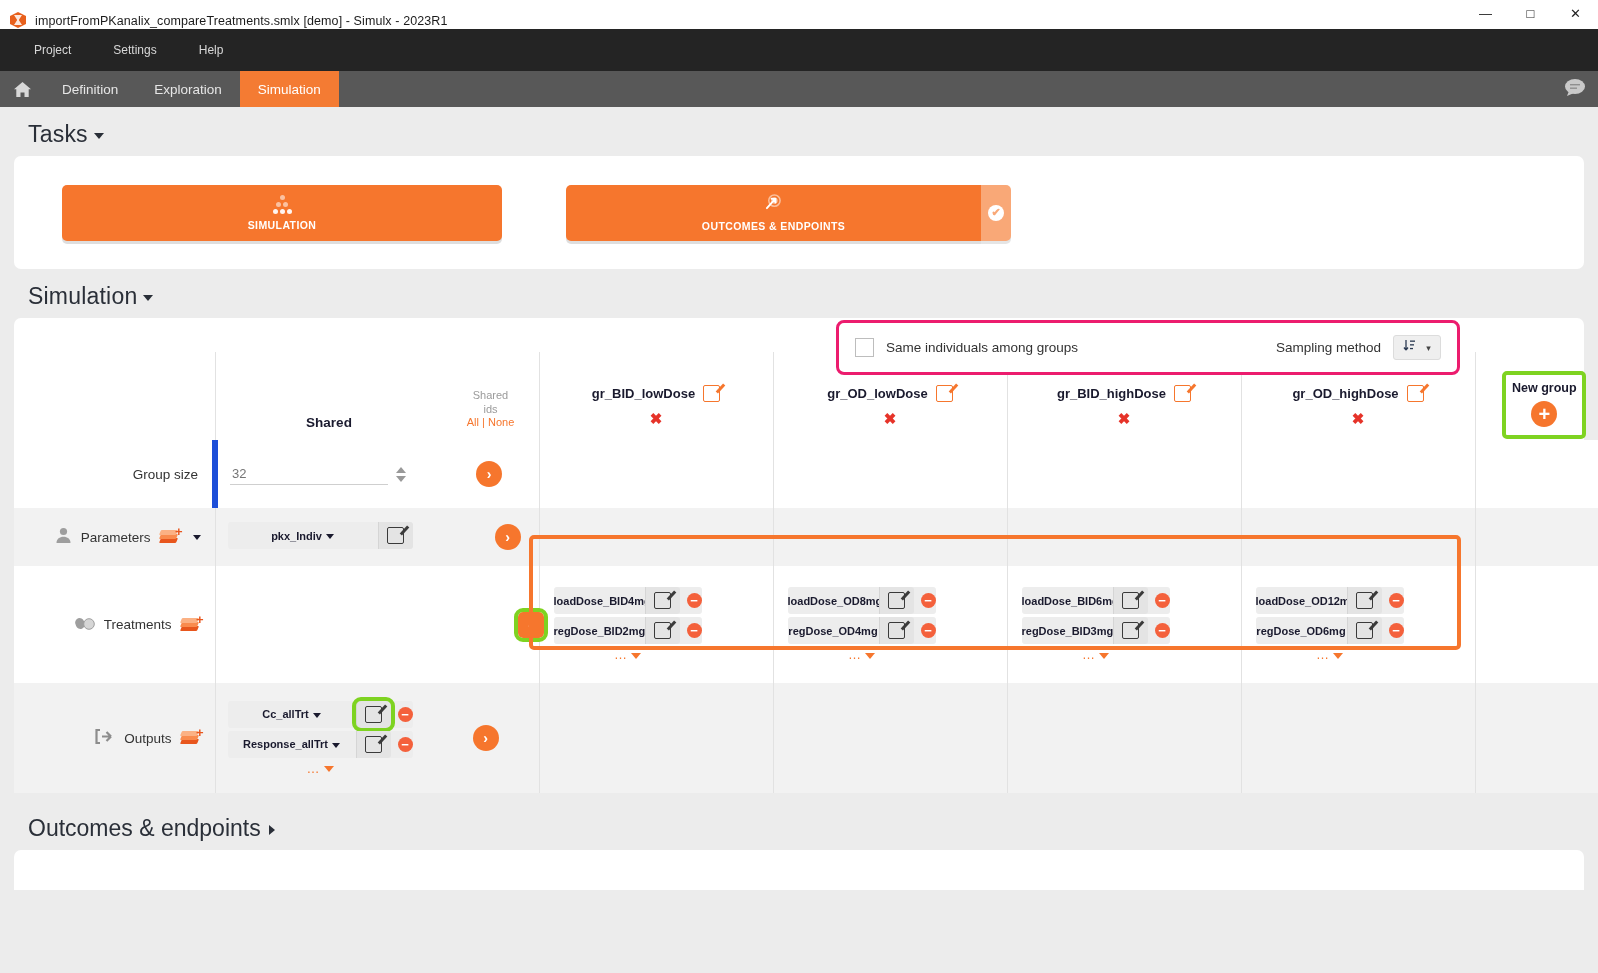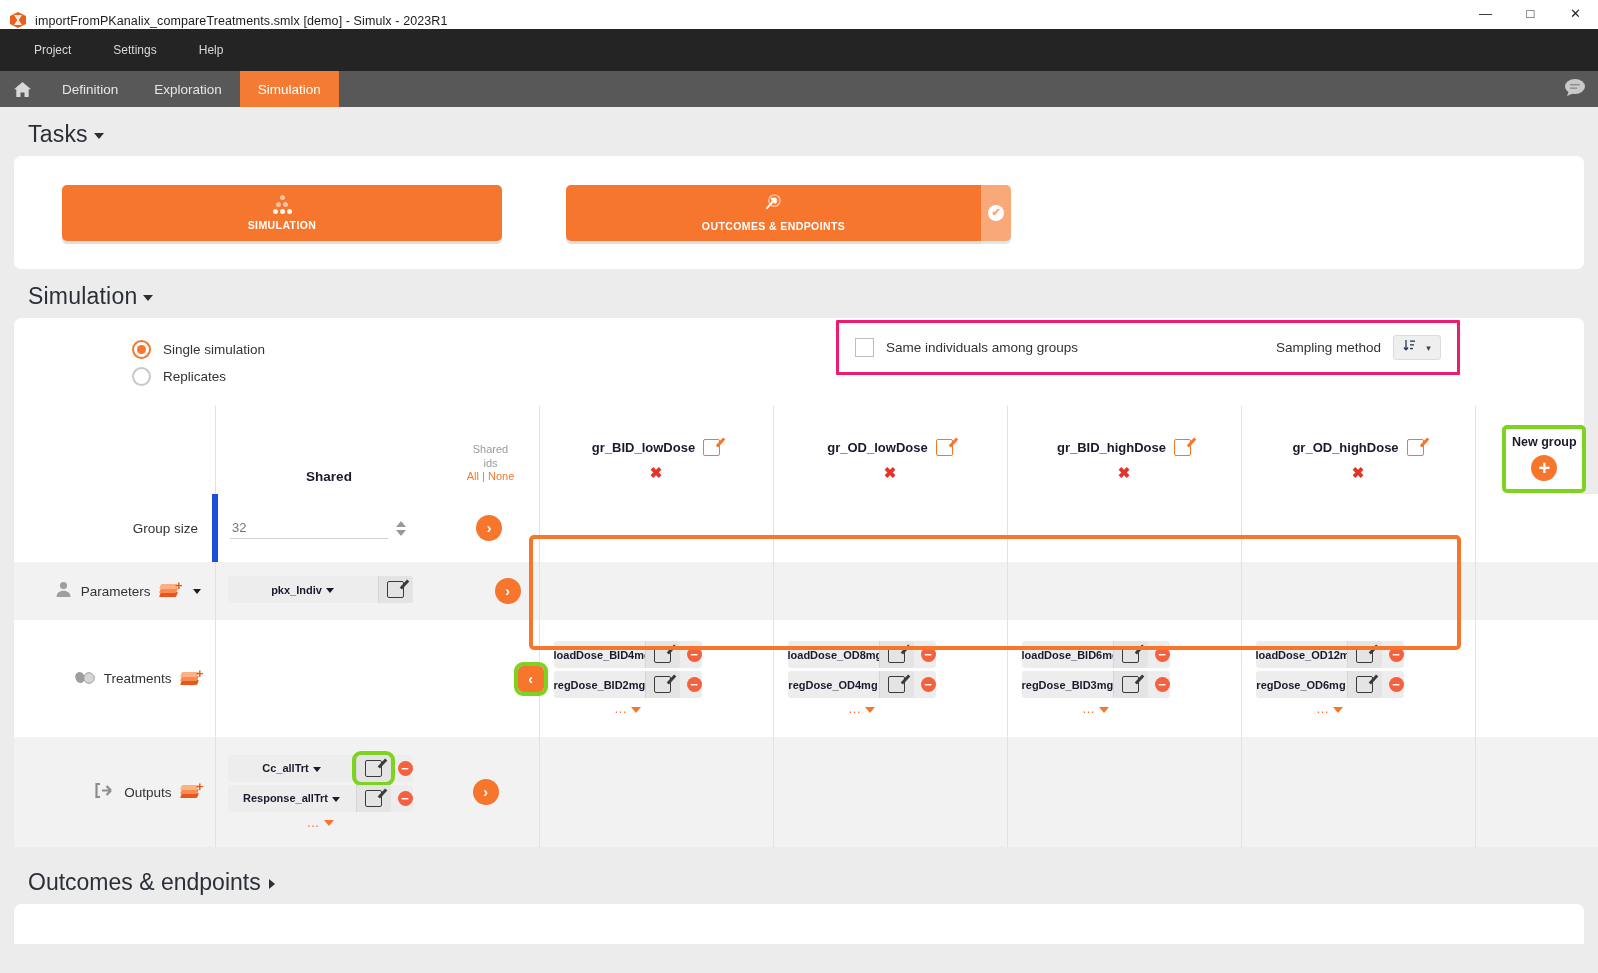--- a/index.html
+++ b/index.html
@@ -123,21 +123,21 @@
     display: flex; align-items: center; justify-content: center; background: #fff;
   }
   .radio.sel { border-color: #f6762d; }
   .radio.sel::after {
     content: ""; width: 9px; height: 9px; border-radius: 50%; background: #f6762d;
   }
   .radio-label { font-size: 13.5px; color: #333; }
 
   .pink-box {
     position: absolute; left: 822px; top: 2px; width: 624px; height: 55px;
-    border: 3px solid #ec1c6e; border-radius: 1px;
+    border: 3px solid #ec1c6e; border-radius: 8px;
     display: flex; align-items: center; padding: 0 16px;
     background: #fff;
   }
   .chk {
     width: 19px; height: 19px; border: 1.5px solid #bdbdbd; background: #fff;
     margin-right: 12px;
   }
   .pink-label { font-size: 13.5px; color: #333; }
   .samp-wrap { margin-left: auto; display: flex; align-items: center; text-align: center; }
   .samp-label { font-size: 13.5px; color: #333; margin-right: 12px; }
@@ -347,30 +347,20 @@
       <div class="check-circle">✔</div>
     </div>
   </div>
 
   <div class="section-head">
     <span>Simulation</span><span class="caret-dn"></span>
   </div>
   <div class="card sim-card" style="position:relative;">
 
     <div class="sim-top">
-      <div class="radios">
-        <div class="radio-row">
-          <div class="radio sel"></div>
-          <div class="radio-label">Single simulation</div>
-        </div>
-        <div class="radio-row">
-          <div class="radio"></div>
-          <div class="radio-label">Replicates</div>
-        </div>
-      </div>
 
       <div class="pink-box">
         <div class="chk"></div>
         <div class="pink-label">Same individuals among groups</div>
         <div class="samp-wrap">
           <div class="samp-label">Sampling method</div>
           <div class="samp-drop">
             <span>
               <svg width="13" height="14" viewBox="0 0 13 14">
                 <path d="M3 1 v10 M3 11 l-2-2.5 M3 11 l2-2.5" stroke="#2b3a52" stroke-width="1.3" fill="none"></path>

